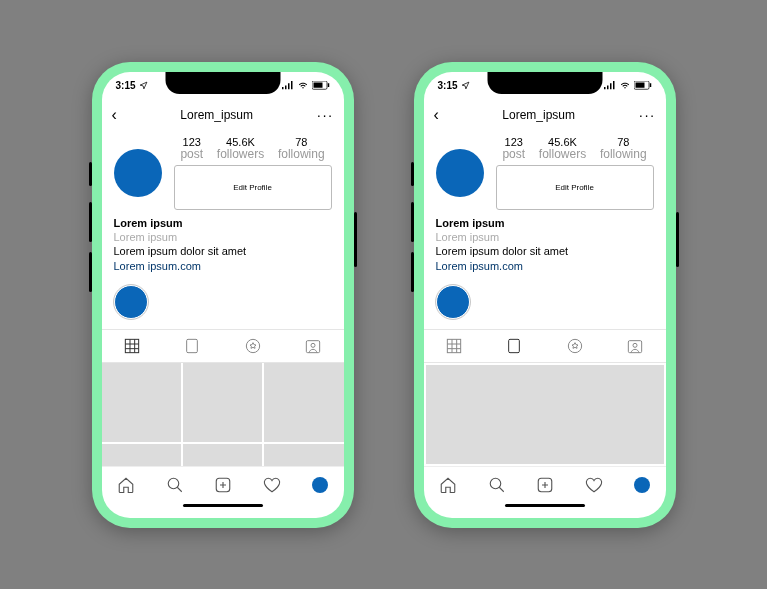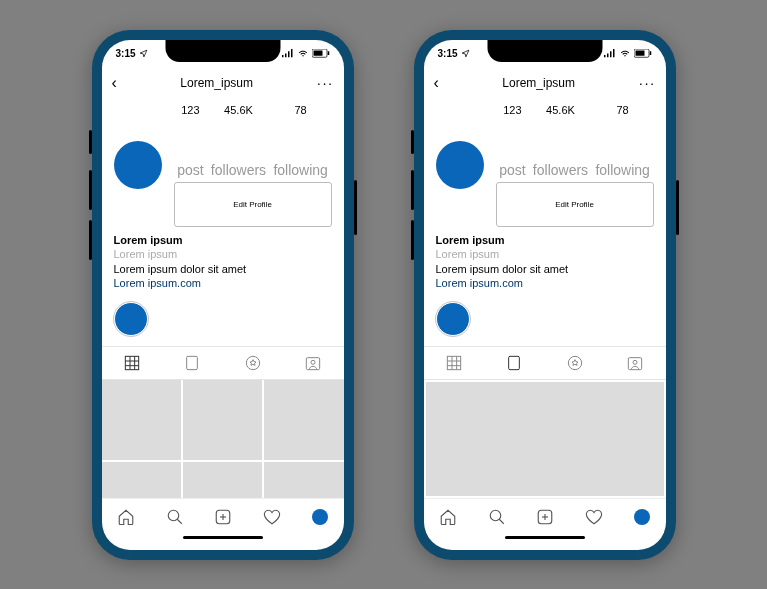--- a/index.html
+++ b/index.html
@@ -8,22 +8,22 @@
     height: 589px;
     background: #808080;
     font-family: -apple-system, "Helvetica Neue", Arial, sans-serif;
     display: flex;
     justify-content: center;
     align-items: center;
     gap: 60px;
   }
   .phone {
     width: 262px;
-    height: 530px;
-    background: #0c4a6e;
+    height: 466px;
+    background: #86efac;
     border-radius: 38px;
     padding: 10px;
     position: relative;
     box-shadow: 0 4px 20px rgba(0,0,0,0.3);
   }
   .side-btn {
     position: absolute;
     background: #000;
     border-radius: 2px;
   }
@@ -94,21 +94,21 @@
     flex-direction: column;
     gap: 4px;
   }
   .stats-row {
     display: flex;
     justify-content: space-around;
     text-align: center;
   }
   .stat { display: flex; flex-direction: column; line-height: 1.1; }
   .stat-num { font-size: 11px; font-weight: 500; }
-  .stat-label { font-size: 14px; color: #999; margin-top: 47px; }
+  .stat-label { font-size: 12px; color: #999; }
   .edit-btn {
     border: 1px solid #bbb;
     border-radius: 3px;
     font-size: 8px;
     padding: 17px 0;
     text-align: center;
     background: #fff;
     cursor: pointer;
   }
   .bio {

